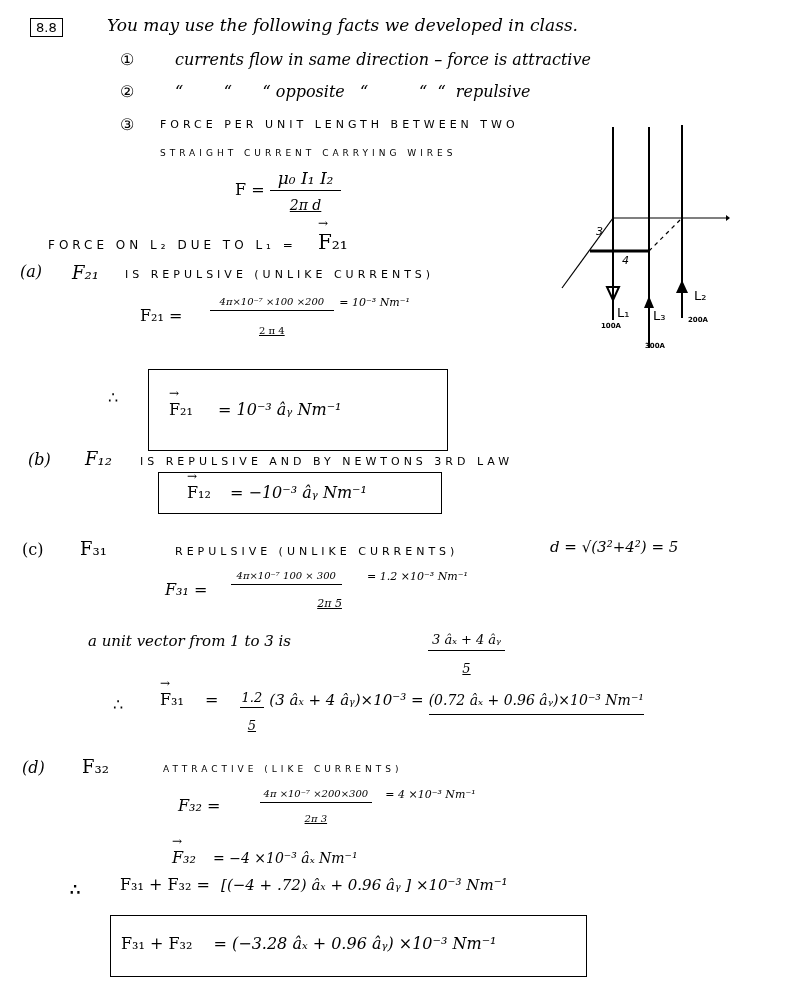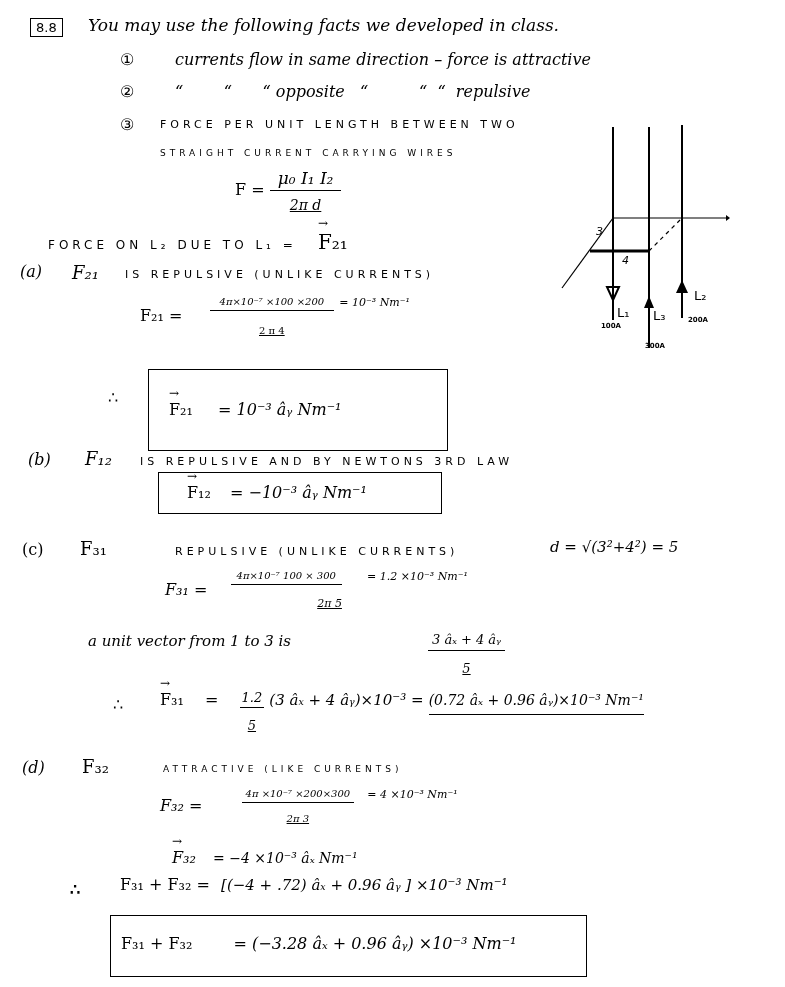--- a/index.html
+++ b/index.html
@@ -16,21 +16,21 @@
   .vec { position:relative; display:inline-block; }
   .vec::before { content:"\2192"; position:absolute; top:-14px; left:0; font-size:12px; font-style:normal; }
   .lbl { font-size:16px; }
   .eq { font-size:16px; }
   .ul { border-bottom:1.5px solid #000; }
 </style>
 </head>
 <body>
 
 <div class="abs prob-box" style="left:30px;top:18px;">8.8</div>
-<div class="abs hw" style="left:88px;top:15px;font-size:17px;">You may use the following facts we developed in class.</div>
+<div class="abs hw" style="left:107px;top:15px;font-size:17px;">You may use the following facts we developed in class.</div>
 
 <div class="abs" style="left:120px;top:50px;font-size:16px;">①</div>
 <div class="abs hw" style="left:175px;top:50px;font-size:16px;">currents flow in same direction – force is attractive</div>
 
 <div class="abs" style="left:120px;top:82px;font-size:16px;">②</div>
 <div class="abs hw" style="left:175px;top:82px;font-size:16px;white-space:pre;">“        “      “ opposite   “          “  “  repulsive</div>
 
 <div class="abs" style="left:120px;top:115px;font-size:16px;">③</div>
 <div class="abs caps" style="left:160px;top:118px;">Force per unit length between two</div>
 <div class="abs caps" style="left:160px;top:148px;font-size:9px;">straight current carrying wires</div>
@@ -136,21 +136,21 @@
     <span class="den" style="padding-top:10px;">5</span>
   </span>
   <span class="hw" style="font-size:15px;">(3 âₓ   + 4 âᵧ)×10⁻³ =</span>
   <span class="hw ul" style="font-size:14px;padding-bottom:6px;">(0.72 âₓ   +  0.96 âᵧ)×10⁻³  Nm⁻¹</span>
 </div>
 
 <div class="abs hw lbl" style="left:22px;top:758px;">(d)</div>
 <div class="abs lbl" style="left:82px;top:756px;font-size:18px;">F₃₂</div>
 <div class="abs caps" style="left:163px;top:764px;font-size:9px;">attractive    (like currents)</div>
 
-<div class="abs eq" style="left:160px;top:788px;">
+<div class="abs eq" style="left:178px;top:788px;">
   <span class="hw">F₃₂  =</span>
   <span class="frac" style="margin-left:34px;font-size:10px;">
     <span class="num hw" style="padding:0 4px 3px;">4π ×10⁻⁷  ×200×300</span>
     <span class="den hw" style="padding-top:10px;">2π   3</span>
   </span>
   <span class="hw" style="font-size:11px;vertical-align:top;margin-left:8px;">=   4 ×10⁻³ Nm⁻¹</span>
 </div>
 
 <div class="abs eq" style="left:172px;top:848px;">
   <span class="vec hw">F₃₂</span>
@@ -159,15 +159,15 @@
 
 <div class="abs" style="left:70px;top:880px;font-size:16px;font-weight:bold;">∴</div>
 <div class="abs eq" style="left:120px;top:875px;">
   <span>F₃₁  + F₃₂ =</span>
   <span class="hw" style="margin-left:6px;font-size:15px;">[(−4 + .72) âₓ   + 0.96 âᵧ ]  ×10⁻³  Nm⁻¹</span>
 </div>
 
 <div class="boxed" style="left:110px;top:915px;width:475px;height:60px;border-top:1.5px solid #000;">
   <div class="abs eq" style="left:10px;top:18px;">
     <span>F₃₁  + F₃₂</span>
-    <span class="hw" style="margin-left:36px;">=  (−3.28 âₓ   +  0.96 âᵧ) ×10⁻³   Nm⁻¹</span>
+    <span class="hw" style="margin-left:16px;">=  (−3.28 âₓ   +  0.96 âᵧ) ×10⁻³   Nm⁻¹</span>
   </div>
 </div>
 
 </body></html>

